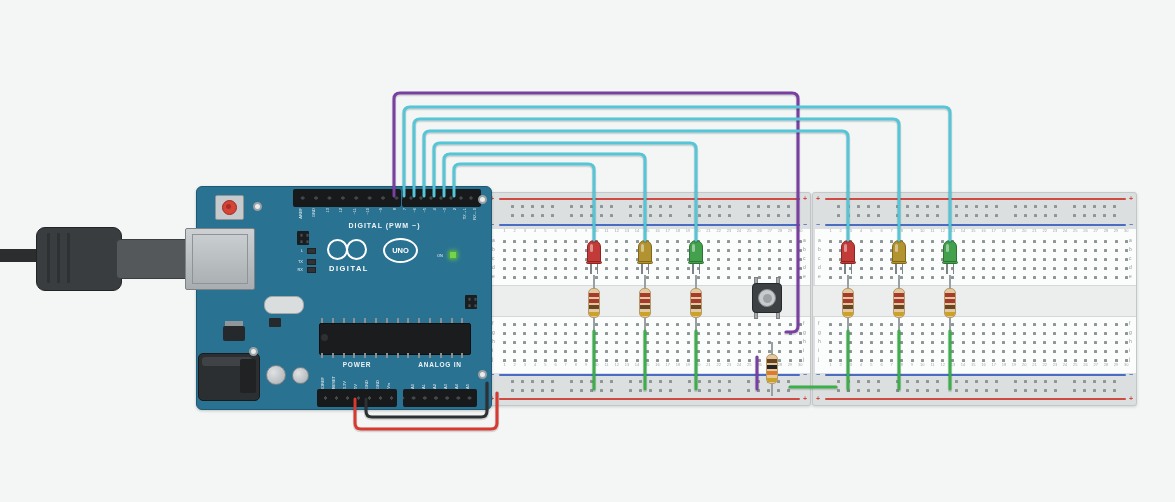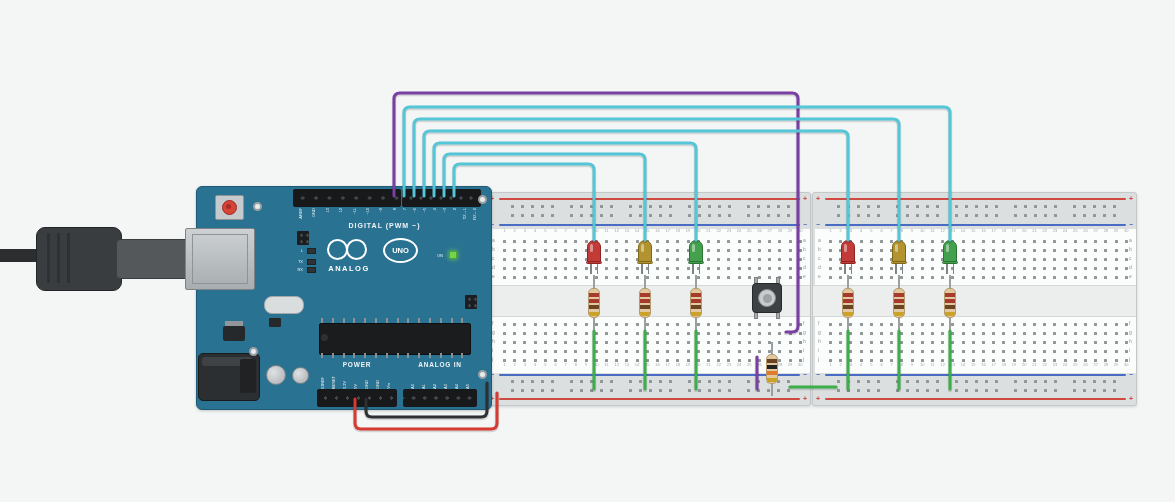--- a/index.html
+++ b/index.html
@@ -158,21 +158,21 @@
     <div class="strip strip-d-right"></div>
     <div class="strip strip-power"></div>
     <div class="strip strip-analog"></div>
     <div class="caption cap-digital">DIGITAL (PWM ~)</div>
     <div class="caption cap-power">POWER</div>
     <div class="caption cap-analog">ANALOG IN</div>
     <div class="logo">
       <span class="ring"></span>
       <span class="ring ring2"></span>
     </div>
-    <div class="brand">ANALOG</div>
+    <div class="brand">DIGITAL</div>
     <div class="uno-oval">UNO</div>
     <div class="hlabel" style="left:240px;top:67px">ON</div>
     <div class="on-led"></div>
     <div class="chip"></div>
     <div class="chip-notch"></div>
     <div class="chip-legs legs-top"></div>
     <div class="chip-legs legs-bot"></div>
     <div class="resonator"></div>
     <div class="reg-tab"></div>
     <div class="regulator"></div>

